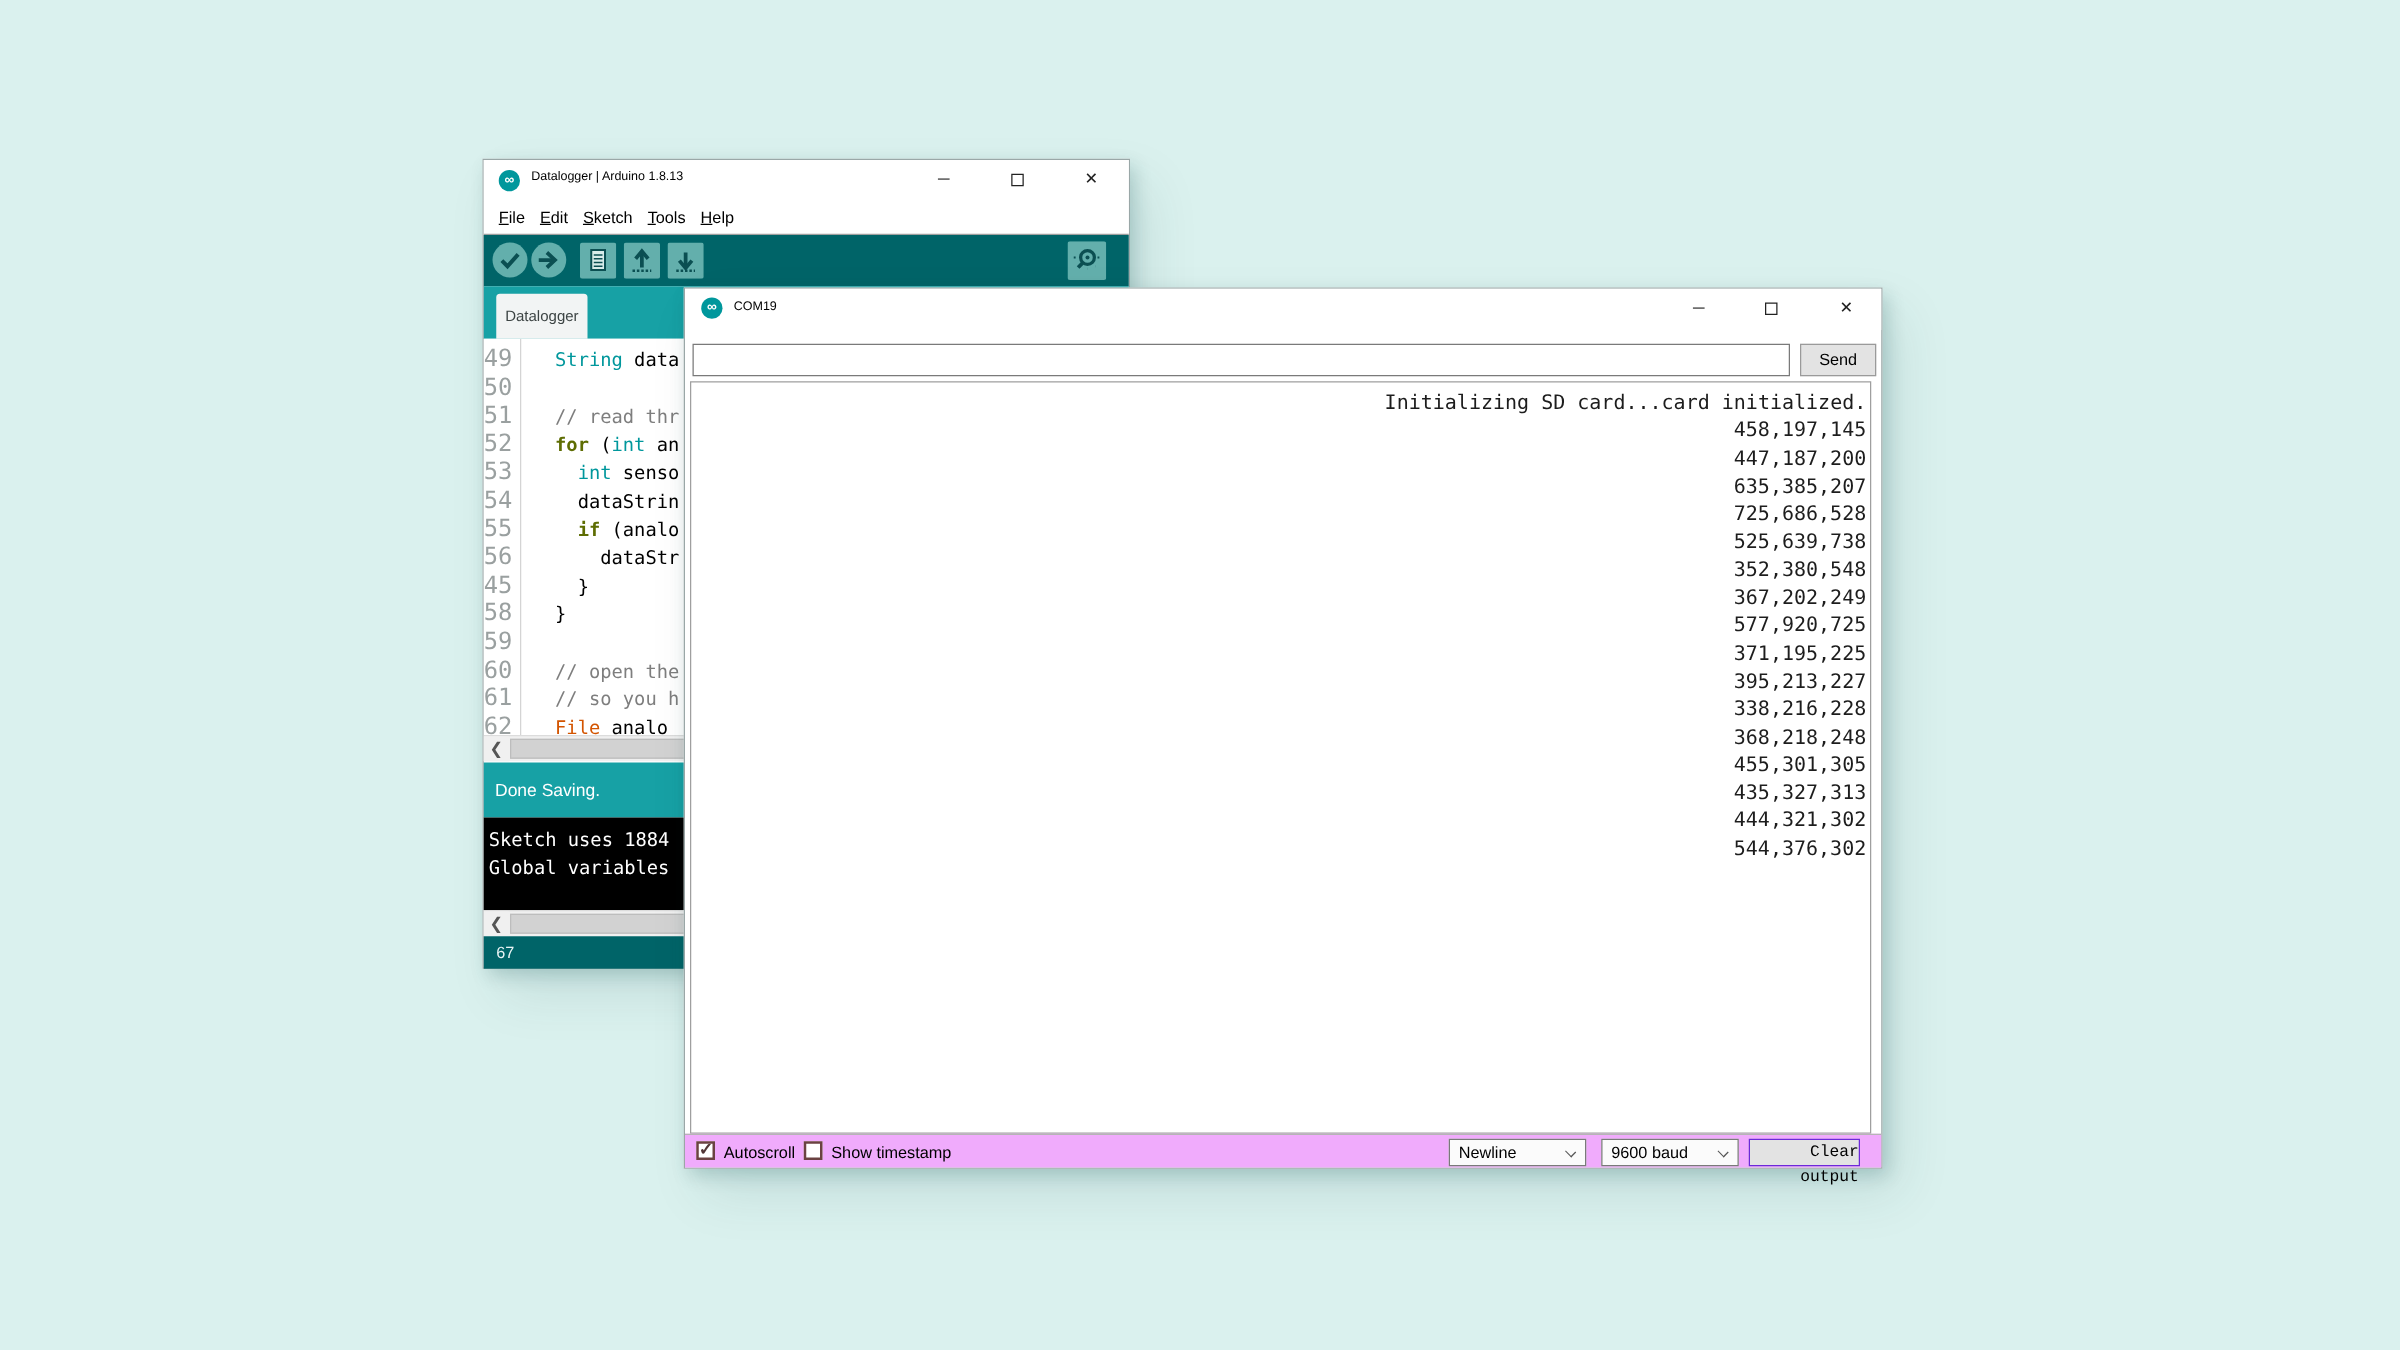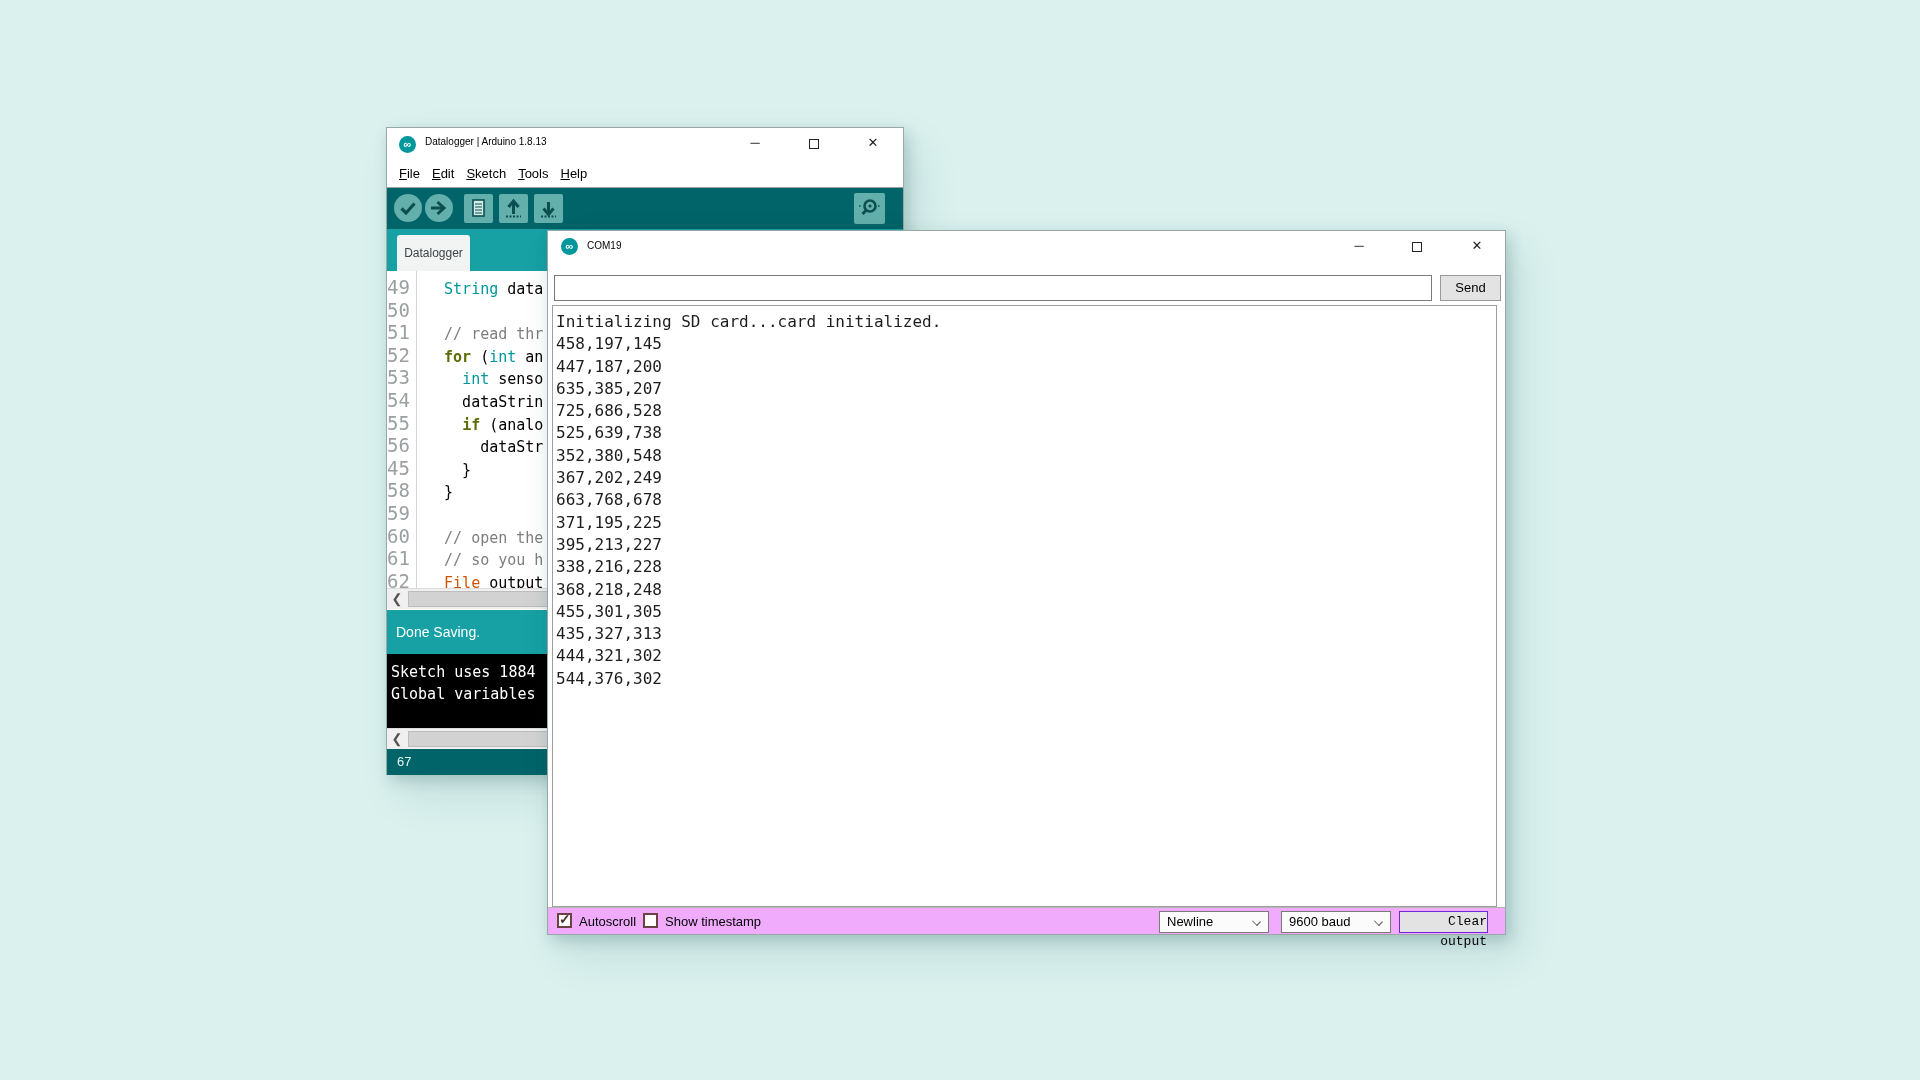--- a/index.html
+++ b/index.html
@@ -60,21 +60,21 @@
   #serial { left:547px; top:230px; width:959px; height:705px; z-index:2; }
 
   .send-input { position:absolute; left:6px; top:44px; width:878px; height:26px; border:1px solid #7a7a7a;
                 font-size:14px; padding:0 6px; outline:none; font-family:"Liberation Sans", sans-serif; }
   .send-btn { position:absolute; left:892px; top:44px; width:61px; height:26px; background:#e3e3e3;
               border:1px solid #9a9a9a; font-size:13px; text-align:center; line-height:24px; color:#000; }
 
   .serial-content { position:absolute; left:4px; top:74px; width:945px; height:602px; background:#fff;
                     border:1px solid #9f9f9f; overflow:hidden; padding:6px 3px;
                     font-family:"DejaVu Sans Mono", monospace; font-size:16px; color:#1d1d1d; }
-  .serial-line { height:22.3px; white-space:pre; }
+  .serial-line { height:22.3px; white-space:pre;text-align:right; }
 
   .serial-bottombar { position:absolute; left:0; bottom:0; right:0; height:27px; background:#f0abfc;
                       border-top:1px solid #b5b5b5; }
   .checkbox { position:absolute; top:5px; width:15px; height:15px; background:#fff; border:2px solid #6b4242; }
   .checkbox.checked::after { content:"\2713"; position:absolute; left:0px; top:-4px; font-size:14px;
                              font-weight:bold; color:#503535; }
   .cb-label { position:absolute; top:6px; font-size:13px; color:#000; white-space:nowrap; }
   .combo { position:absolute; top:3px; height:22px; background:#fbfbfb; border:1px solid #7a7a7a;
            font-size:13px; line-height:20px; padding-left:7px; color:#000; }
   .combo .chev { position:absolute; right:8px; top:6px; width:7px; height:7px;
@@ -157,21 +157,21 @@
       <div class="code-line"><span class="ln">52</span><span class="code-text"><span class="tk-p">  </span><span class="tk-k">for</span><span class="tk-p"> (</span><span class="tk-t">int</span><span class="tk-p"> an</span></span></div>
       <div class="code-line"><span class="ln">53</span><span class="code-text"><span class="tk-p">    </span><span class="tk-t">int</span><span class="tk-p"> senso</span></span></div>
       <div class="code-line"><span class="ln">54</span><span class="code-text"><span class="tk-p">    dataStrin</span></span></div>
       <div class="code-line"><span class="ln">55</span><span class="code-text"><span class="tk-p">    </span><span class="tk-k">if</span><span class="tk-p"> (analo</span></span></div>
       <div class="code-line"><span class="ln">56</span><span class="code-text"><span class="tk-p">      dataStr</span></span></div>
       <div class="code-line"><span class="ln">45</span><span class="code-text"><span class="tk-p">    }</span></span></div>
       <div class="code-line"><span class="ln">58</span><span class="code-text"><span class="tk-p">  }</span></span></div>
       <div class="code-line"><span class="ln">59</span><span class="code-text"></span></div>
       <div class="code-line"><span class="ln">60</span><span class="code-text"><span class="tk-p">  </span><span class="tk-c">// open the</span></span></div>
       <div class="code-line"><span class="ln">61</span><span class="code-text"><span class="tk-p">  </span><span class="tk-c">// so you h</span></span></div>
-      <div class="code-line"><span class="ln">62</span><span class="code-text"><span class="tk-p">  </span><span class="tk-o">File</span><span class="tk-p"> output</span></span></div>
+      <div class="code-line"><span class="ln">62</span><span class="code-text"><span class="tk-p">  </span><span class="tk-o">File</span><span class="tk-p"> analo</span></span></div>
     </div>
 
   <div id="ide-hscroll1" class="hscroll">
     <span class="hs-arrow">❮</span>
     <span class="hs-thumb"></span>
   </div>
 
   <div class="statusbar">Done Saving.</div>
 
   <div class="console"><div>Sketch uses 1884</div><div>Global variables</div></div>
@@ -199,21 +199,21 @@
 
   <div class="serial-content">
       <div class="serial-line">Initializing SD card...card initialized.</div>
       <div class="serial-line">458,197,145</div>
       <div class="serial-line">447,187,200</div>
       <div class="serial-line">635,385,207</div>
       <div class="serial-line">725,686,528</div>
       <div class="serial-line">525,639,738</div>
       <div class="serial-line">352,380,548</div>
       <div class="serial-line">367,202,249</div>
-      <div class="serial-line">663,768,678</div>
+      <div class="serial-line">577,920,725</div>
       <div class="serial-line">371,195,225</div>
       <div class="serial-line">395,213,227</div>
       <div class="serial-line">338,216,228</div>
       <div class="serial-line">368,218,248</div>
       <div class="serial-line">455,301,305</div>
       <div class="serial-line">435,327,313</div>
       <div class="serial-line">444,321,302</div>
       <div class="serial-line">544,376,302</div>
     </div>
 

